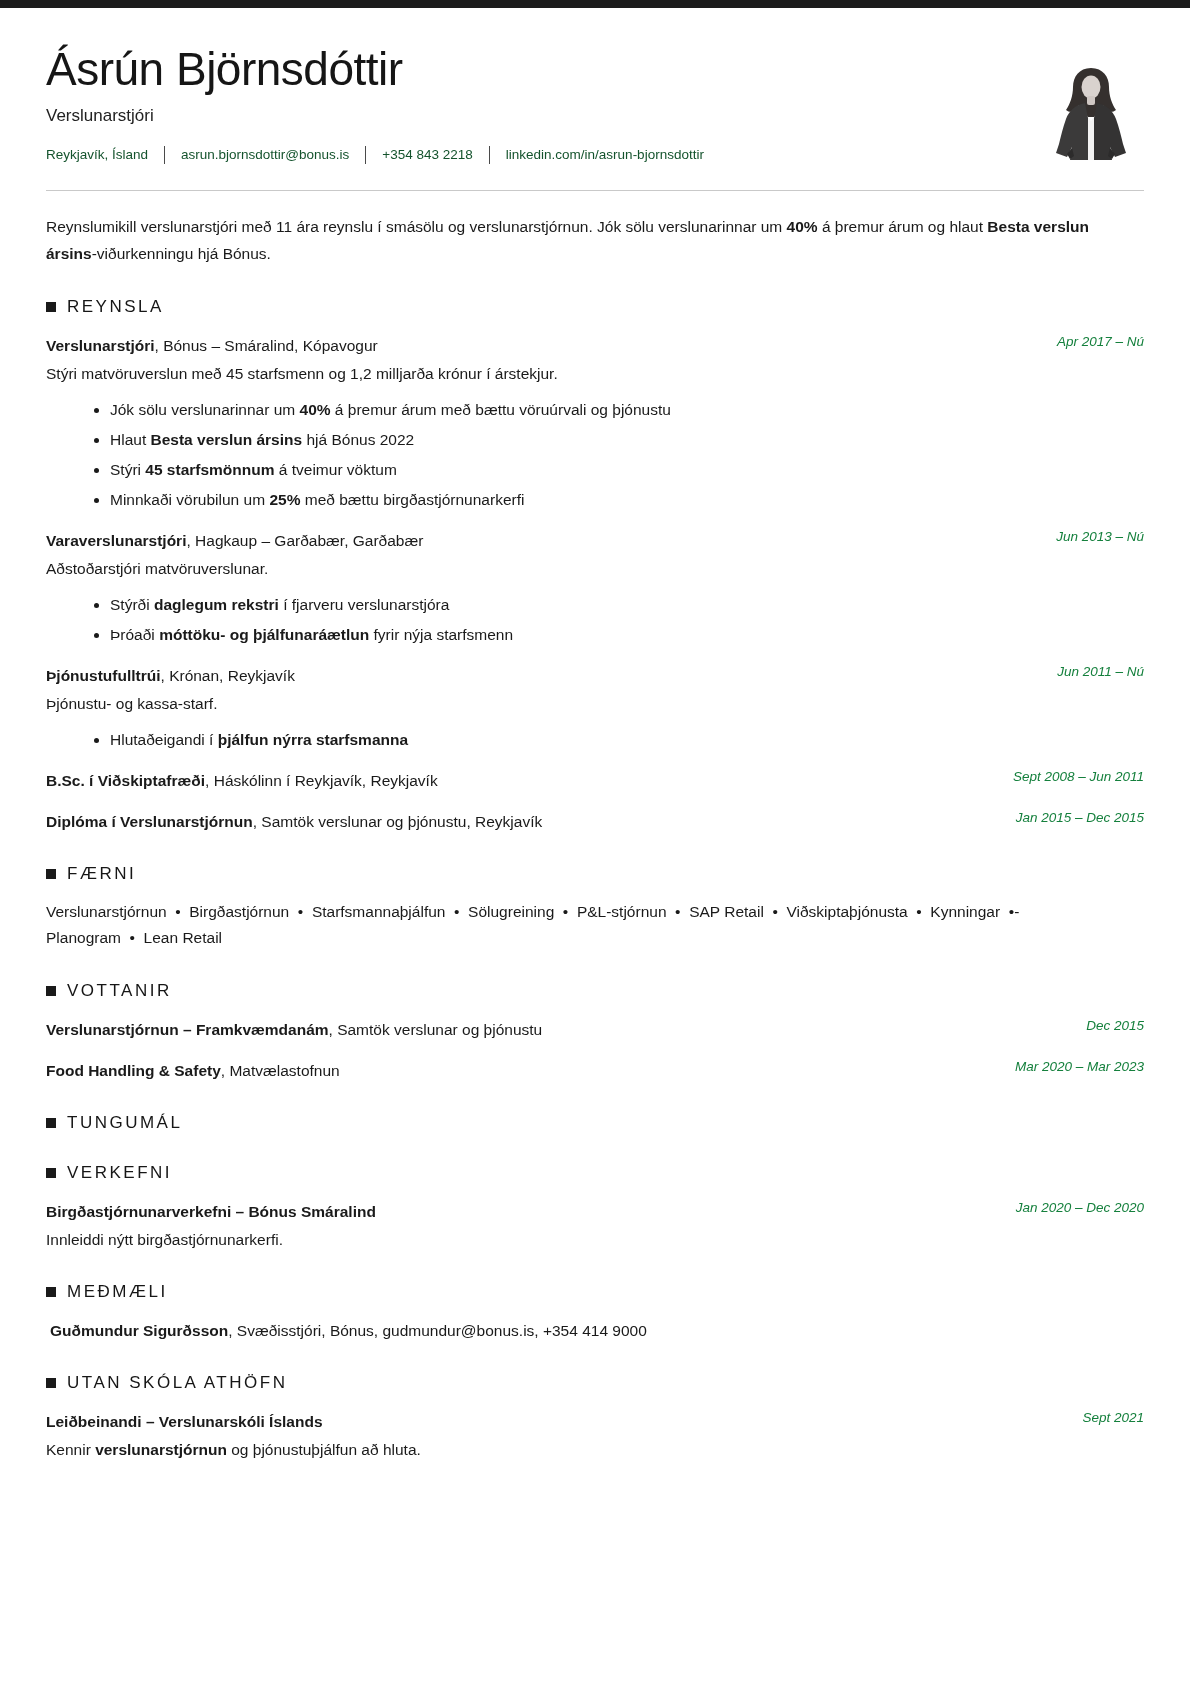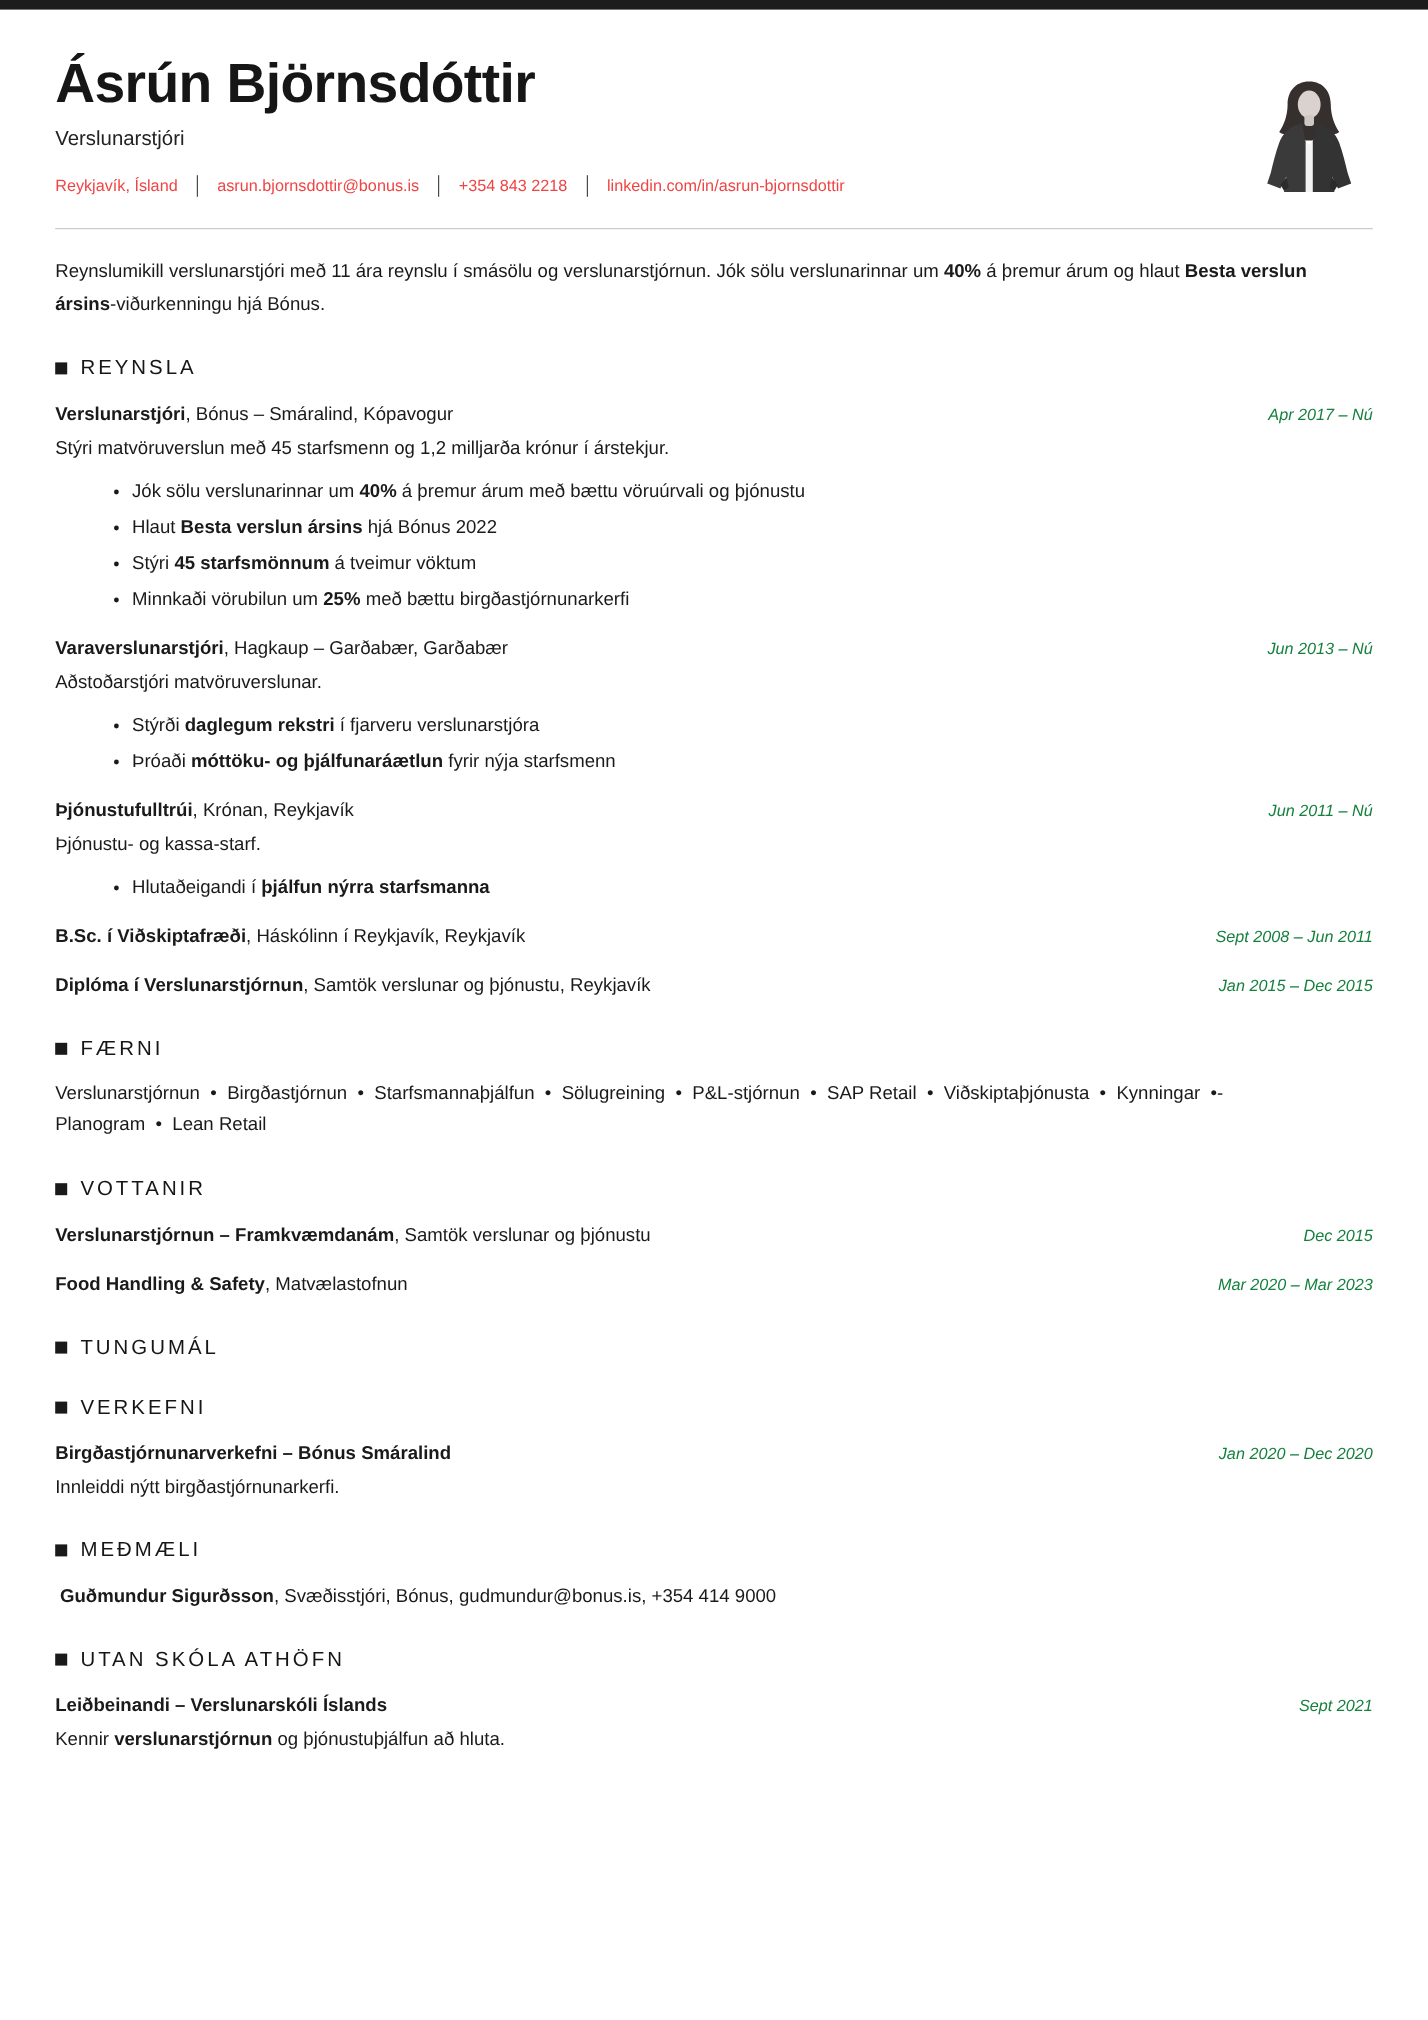--- a/index.html
+++ b/index.html
@@ -14,46 +14,46 @@
     overflow: hidden;
   }
   .topbar { height: 8px; width: 100%; background: #1c1c1c; }
   .inner { padding: 0 46px; }
 
   
   .header { position: relative; }
   h1.name {
     margin: 36px 0 0;
     font-size: 46px;
-    font-weight: 700;
+    font-weight: 400;
     letter-spacing: -0.5px;
     line-height: 1.12;
     color: #161616;
   }
   .subtitle { margin-top: 10px; font-size: 17px; color: #222; }
-  .contact { margin-top: 20px; font-size: 13.5px; color: #ef4444; display: flex; align-items: center; }
+  .contact { margin-top: 20px; font-size: 13.5px; color: #14532d; display: flex; align-items: center; }
   .vsep { display: inline-block; width: 1px; height: 18px; background: #4a4a4a; margin: 0 16px; }
   .photo { position: absolute; top: 14px; right: 6px; width: 94px; height: 102px; }
   .photo svg { display: block; width: 100%; height: 100%; }
 
   hr.rule { border: none; border-top: 1px solid #c9c9c9; margin: 26px 0 0; }
 
   
   .summary { margin: 22px 0 0; font-size: 15.5px; line-height: 27px; }
 
   
   h2.sec {
     display: flex; align-items: center; gap: 11px;
     margin: 30px 0 0; font-size: 17px; font-weight: 400;
     letter-spacing: 2.5px; color: #161616;
   }
   .sq { width: 10px; height: 10px; background: #1a1a1a; display: inline-block; flex: 0 0 auto; }
 
   
-  .ehead { display: flex; justify-content: space-between; align-items: center; margin-top: 17px; }
+  .ehead { display: flex; justify-content: space-between; align-items: flex-start; margin-top: 17px; }
   .etitle { margin: 0; font-size: 15.5px; line-height: 24px; }
   .edate { font-style: italic; font-size: 13.5px; color: #15803d; white-space: nowrap; flex: 0 0 auto; margin-left: 24px; }
   .edesc { margin: 3px 0 0; font-size: 15.5px; line-height: 25px; }
   ul.blist { margin: 11px 0 4px; padding-left: 64px; }
   ul.blist li { font-size: 15.5px; line-height: 25px; margin: 5px 0; }
   b { font-weight: 700; }
 
   .inline-line { margin: 16px 4px 0; font-size: 15.5px; line-height: 25px; }
   .skills-line { white-space: pre-wrap; margin: 15px 0 0; font-size: 15.5px; line-height: 26px; }
 </style>

